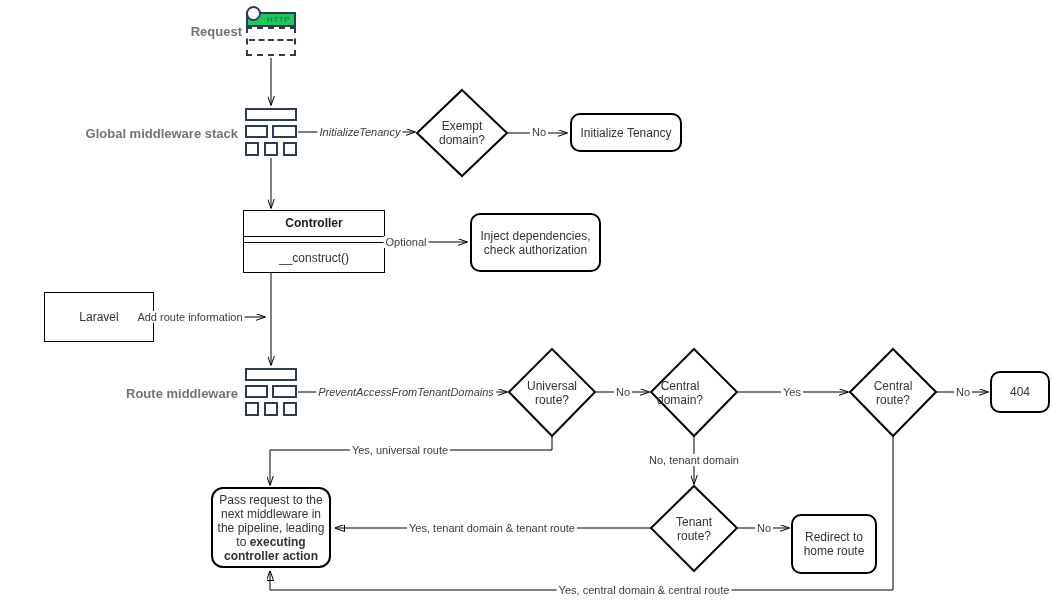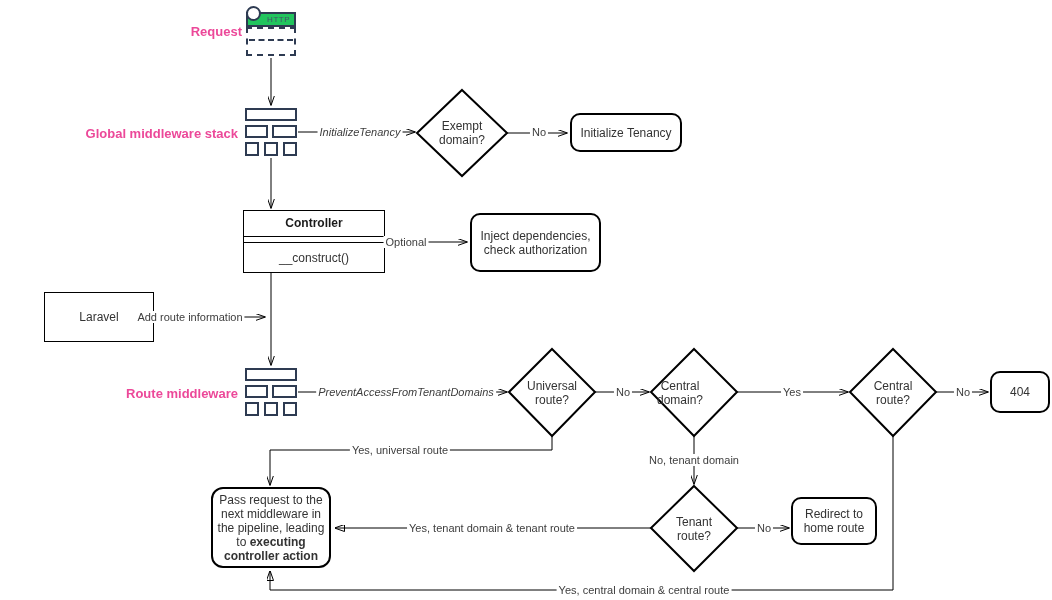--- a/index.html
+++ b/index.html
@@ -19,21 +19,21 @@
   .ctrl-title{height:25px;line-height:25px;font-weight:bold;text-align:center;
               border-bottom:1px solid #000;color:#1a1a1a;}
   .ctrl-empty{height:5px;border-bottom:1px solid #000;}
   .ctrl-body{flex:1;display:flex;align-items:center;justify-content:center;color:#333;}
 
   .diamond-label{position:absolute;transform:translate(-50%,-50%);text-align:center;
                  font-size:12px;line-height:14px;color:#333;width:72px;z-index:2;}
   .elabel{position:absolute;transform:translate(-50%,-50%);background:#fff;padding:0 2px;
           font-size:11px;color:#3d3d3d;white-space:nowrap;z-index:3;}
   .elabel.italic{font-style:italic;}
-  .side-label{position:absolute;font-weight:bold;font-size:13px;color:#ec4899;
+  .side-label{position:absolute;font-weight:bold;font-size:13px;color:#737373;
               text-align:right;z-index:2;white-space:nowrap;}
 
   
   .mw-icon{position:absolute;width:52px;height:48px;display:flex;flex-direction:column;
            justify-content:space-between;z-index:2;}
   .mw-box{box-sizing:border-box;border:2px solid #2e3b52;background:#fff;}
   .mw-row1{height:13px;width:100%;}
   .mw-row2{display:flex;gap:4px;height:13px;}
   .mw-row2 .mw-box:first-child{width:23px;}
   .mw-row2 .mw-box:last-child{flex:1;}
@@ -141,21 +141,21 @@
       <div class="mw-box"></div>
       <div class="mw-box"></div>
     </div>
   </div>
   <div class="side-label" style="left:78px;top:386px;width:160px;text-align:right;">Route middleware</div>
 
   <div class="node" style="left:990px;top:371px;width:60px;height:42px;">
     <div class="node-text">404</div>
   </div>
 
-  <div class="node" style="left:791px;top:497px;width:86px;height:48px;">
+  <div class="node" style="left:791px;top:514px;width:86px;height:60px;">
     <div class="node-text">Redirect to home route</div>
   </div>
 
   <div class="node" style="left:211px;top:487px;width:120px;height:81px;border-radius:12px;">
     <div class="node-text"><span>Pass request to the next middleware in the pipeline, leading to </span><b>executing controller action</b></div>
   </div>
 
   <div class="diamond-label" style="left:462px;top:133px;">Exempt domain?</div>
   <div class="diamond-label" style="left:552px;top:393px;">Universal route?</div>
   <div class="diamond-label" style="left:680px;top:393px;">Central domain?</div>

